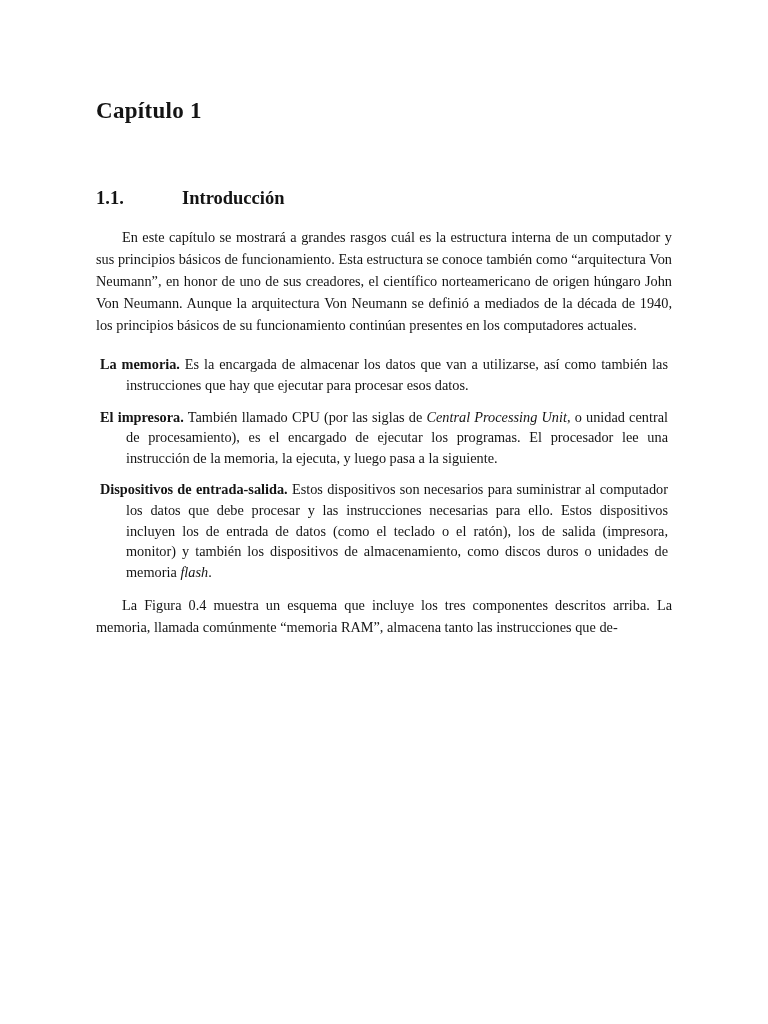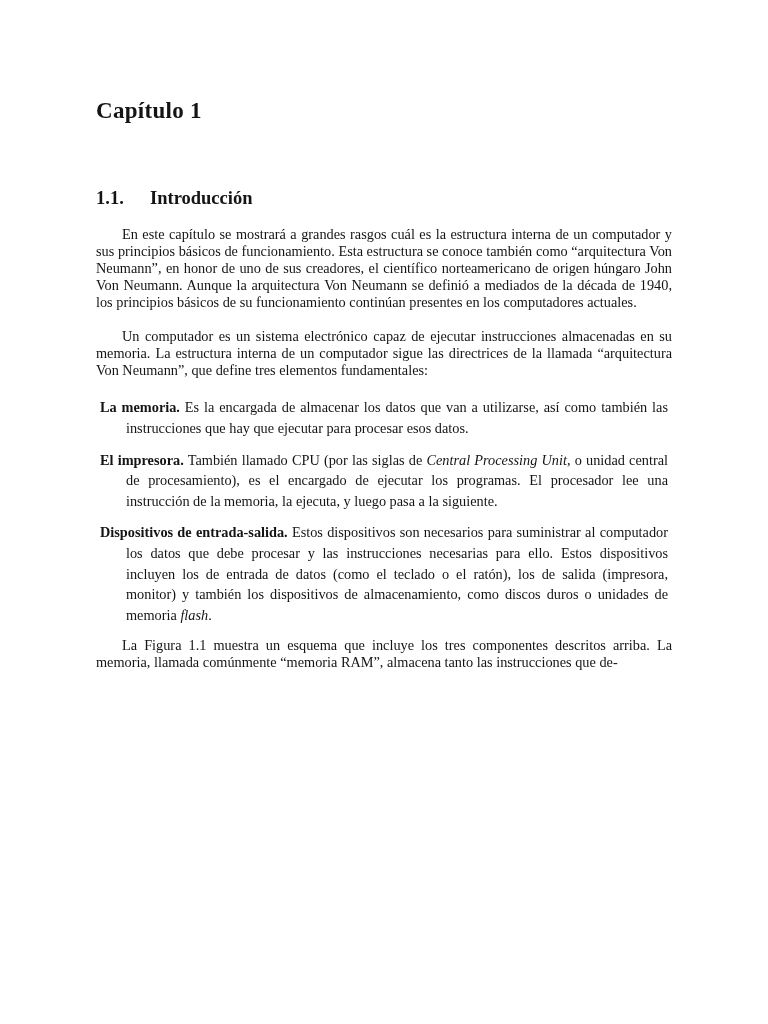--- a/index.html
+++ b/index.html
@@ -52,27 +52,27 @@
     margin: 0;
     line-height: 1.2;
     display: flex;
     align-items: baseline;
   }
   .section-heading .sec-num {
     display: inline-block;
     width: 54px;
     flex: 0 0 54px;
   }
-  #sec-1-1 { padding-top: 64px; }
+  #sec-1-1 { padding-top: 64px; gap: 32px; }
   #sec-1-2 { padding-top: 12px; }
 
   
   p.body {
     font-size: 14.3px;
-    line-height: 17px;
+    line-height: 22px;
     text-align: justify;
     margin: 0;
     text-indent: 26px;
     hyphens: manual;
   }
   #para-intro { padding-top: 17px; }
   #para-vonneumann { padding-top: 17px; }
   #para-figura { padding-top: 8px; }
 
   
@@ -105,34 +105,33 @@
 
 
     <h3 class="section-heading" id="sec-1-1">
       <span class="sec-num">1.1.</span>
       <span class="sec-text">Introducción</span>
     </h3>
 
     <p class="body" id="para-intro">En este capítulo se mostrará a grandes rasgos cuál es la estructura interna de un computador y sus principios básicos de funcionamiento. Esta estructura se conoce también como “arquitectura Von Neumann”, en honor de uno de sus creadores, el científico norteamericano de origen húngaro John Von Neumann. Aunque la arquitectura Von Neumann se definió a mediados de la década de 1940, los principios básicos de su funcionamiento continúan presentes en los computadores actuales.</p>
 
 
-    <p class="body" id="para-vonneumann">Un computador es un sistema electrónico capaz de ejecutar instrucciones almacenadas en su memoria. La estructura interna de un computador sigue las directrices de la llamada “arquitectura Von Neumann”, que define tres elementos fundamentales:</p>
 
     <div class="def-list">
 
       <p class="def-item">
         <span class="def-term">La memoria.</span><span> Es la encargada de almacenar los datos que van a utilizarse, así como también las instrucciones que hay que ejecutar para procesar esos datos.</span><span class="ital"></span><span></span>
       </p>
 
       <p class="def-item">
         <span class="def-term">El impresora.</span><span> También llamado CPU (por las siglas de </span><span class="ital">Central Processing Unit</span><span>, o unidad central de procesamiento), es el encargado de ejecutar los programas. El procesador lee una instrucción de la memoria, la ejecuta, y luego pasa a la siguiente.</span>
       </p>
 
       <p class="def-item">
         <span class="def-term">Dispositivos de entrada-salida.</span><span> Estos dispositivos son necesarios para suministrar al computador los datos que debe procesar y las instrucciones necesarias para ello. Estos dispositivos incluyen los de entrada de datos (como el teclado o el ratón), los de salida (impresora, monitor) y también los dispositivos de almacenamiento, como discos duros o unidades de memoria </span><span class="ital">flash</span><span>.</span>
       </p>
 
     </div>
 
-    <p class="body" id="para-figura">La Figura 1.1 muestra un esquema que incluye los tres componentes descritos arriba. La memoria, llamada comúnmente “memoria RAM”, almacena tanto las instrucciones que de-</p>
+    <p class="body" id="para-figura">La Figura 0.4 muestra un esquema que incluye los tres componentes descritos arriba. La memoria, llamada comúnmente “memoria RAM”, almacena tanto las instrucciones que de-</p>
 
   </div>
 </div>
 
 </body></html>

